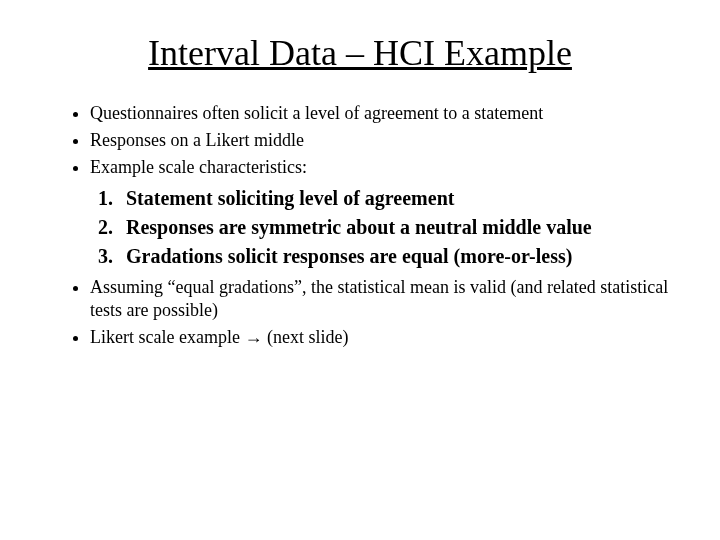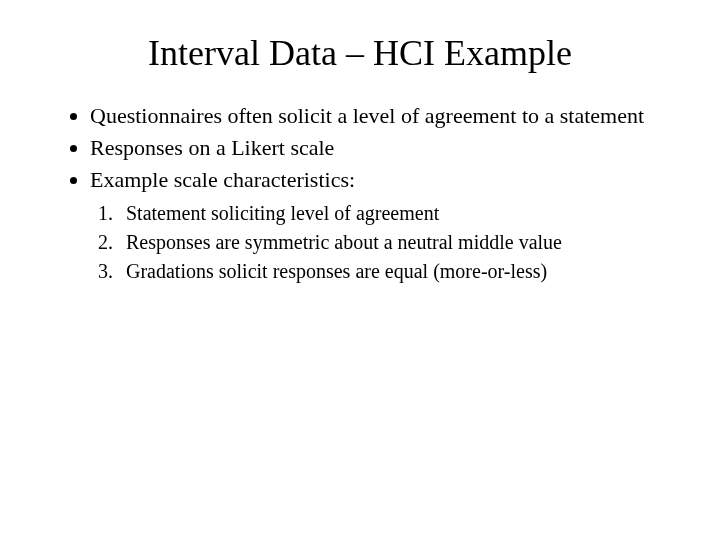--- a/index.html
+++ b/index.html
@@ -15,57 +15,65 @@
     box-sizing: border-box;
     width: 720px;
     height: 540px;
     padding: 24px 48px 24px 48px;
   }
   .title {
     font-size: 36px;
     text-align: center;
     margin: 8px 0 28px 0;
     font-weight: 400;
+    text-decoration: underline;
   }
   ul.top {
     list-style: disc;
     margin: 0;
     padding-left: 42px;
-    font-size: 22px;
+    font-size: 18px;
     line-height: 1.28;
   }
   ul.top > li {
     margin-bottom: 4px;
   }
   ol.nested {
     list-style: decimal;
     margin: 6px 0 6px 0;
     padding-left: 70px;
     font-size: 20px;
     line-height: 1.35;
   }
   ol.nested > li {
     padding-left: 8px;
     margin-bottom: 2px;
+    font-weight: bold;
   }
   .arrow {
     font-family: Arial, sans-serif;
   }
 </style>
 </head>
 <body>
 
 <div class="slide">
   <h1 class="title">Interval Data – HCI Example</h1>
 
   <ul class="top">
     <li>Questionnaires often solicit a level of agreement to a statement</li>
-    <li>Responses on a Likert scale</li>
+    <li>Responses on a Likert middle</li>
     <li>Example scale characteristics:</li>
   </ul>
 
   <ol class="nested">
     <li>Statement soliciting level of agreement</li>
     <li>Responses are symmetric about a neutral middle value</li>
     <li>Gradations solicit responses are equal (more-or-less)</li>
   </ol>
 
+  <ul class="top">
+    <li>Assuming “equal gradations”, the statistical mean is valid (and related statistical tests are possible)</li>
+    <li>
+      <span>Likert scale example </span><span class="arrow">→</span><span> (next slide)</span>
+    </li>
+  </ul>
 </div>
 
 </body></html>

